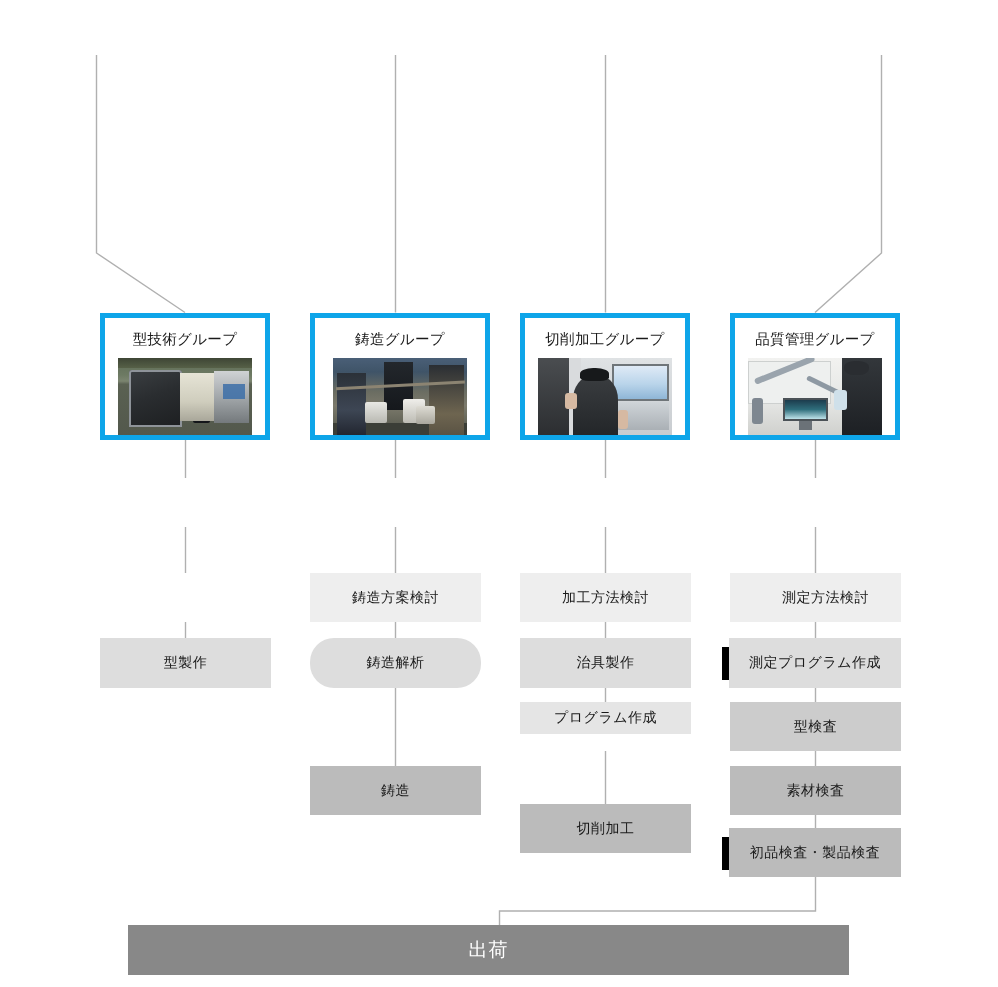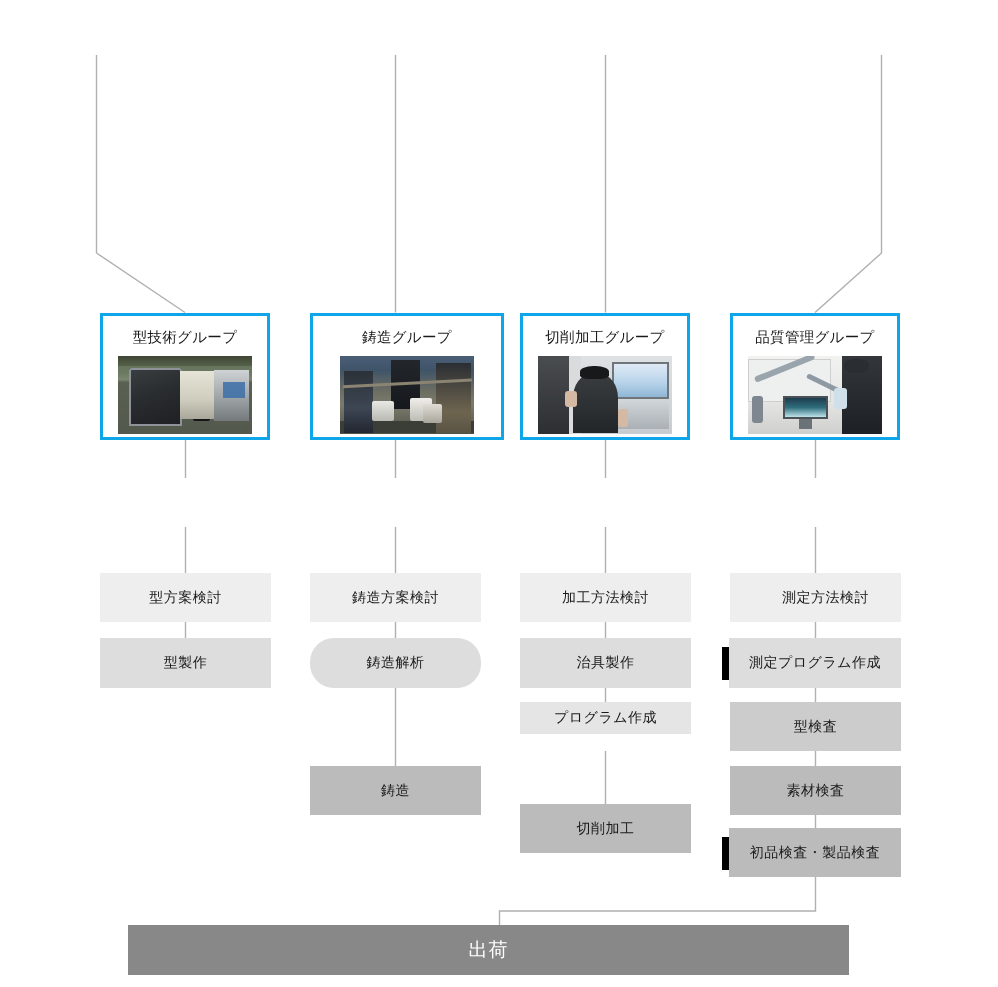--- a/index.html
+++ b/index.html
@@ -22,21 +22,21 @@
   #connectors {
     position: absolute;
     left: 0; top: 0;
     width: 998px; height: 987px;
     pointer-events: none;
   }
 
   
   .group-card {
     position: absolute;
-    border: 3px solid #0ea5e9;
+    border: 5px solid #0ea5e9;
     background: #ffffff;
     display: flex;
     flex-direction: column;
     align-items: center;
   }
   .group-card-title {
     font-size: 14.5px;
     line-height: 1;
     color: #1a1a1a;
     margin-top: 14px;
@@ -207,21 +207,21 @@
   <div class="group-card" style="left:100px; top:313px; width:170px; height:127px;">
     <div class="group-card-title">型技術グループ</div>
     <div class="group-card-photo ph-mold">
       <i class="ph-l3"></i>
         <i class="ph-l1"></i>
         <i class="ph-l4"></i>
         <i class="ph-l2"></i>
     </div>
   </div>
 
-  <div class="group-card" style="left:310px; top:313px; width:194px; height:127px;">
+  <div class="group-card" style="left:310px; top:313px; width:180px; height:127px;">
     <div class="group-card-title">鋳造グループ</div>
     <div class="group-card-photo ph-cast">
       <i class="pc8"></i>
         <i class="pc1"></i>
         <i class="pc3"></i>
         <i class="pc2"></i>
       <i class="pc7"></i>
         <i class="pc4"></i>
         <i class="pc5"></i>
         <i class="pc6"></i>
@@ -252,23 +252,20 @@
         <i class="pq4"></i>
       <i class="pq5"></i>
         <i class="pq6"></i>
         <i class="pq7"></i>
         <i class="pq8"></i>
         <i class="pq9"></i>
     </div>
   </div>
 
 
-  <div class="proc-box" style="left:100px; top:573px; width:171px; height:49px; background:#eeeeee;">
-    <span>型方案検討</span>
-  </div>
   <div class="proc-box" style="left:100px; top:638px; width:171px; height:50px; background:#dddddd;">
     <span>型製作</span>
   </div>
 
   <div class="proc-box" style="left:310px; top:573px; width:171px; height:49px; background:#eeeeee;">
     <span>鋳造方案検討</span>
   </div>
   <div class="proc-box" style="left:310px; top:638px; width:171px; height:50px; background:#dddddd;border-radius:24px;">
     <span>鋳造解析</span>
   </div>

